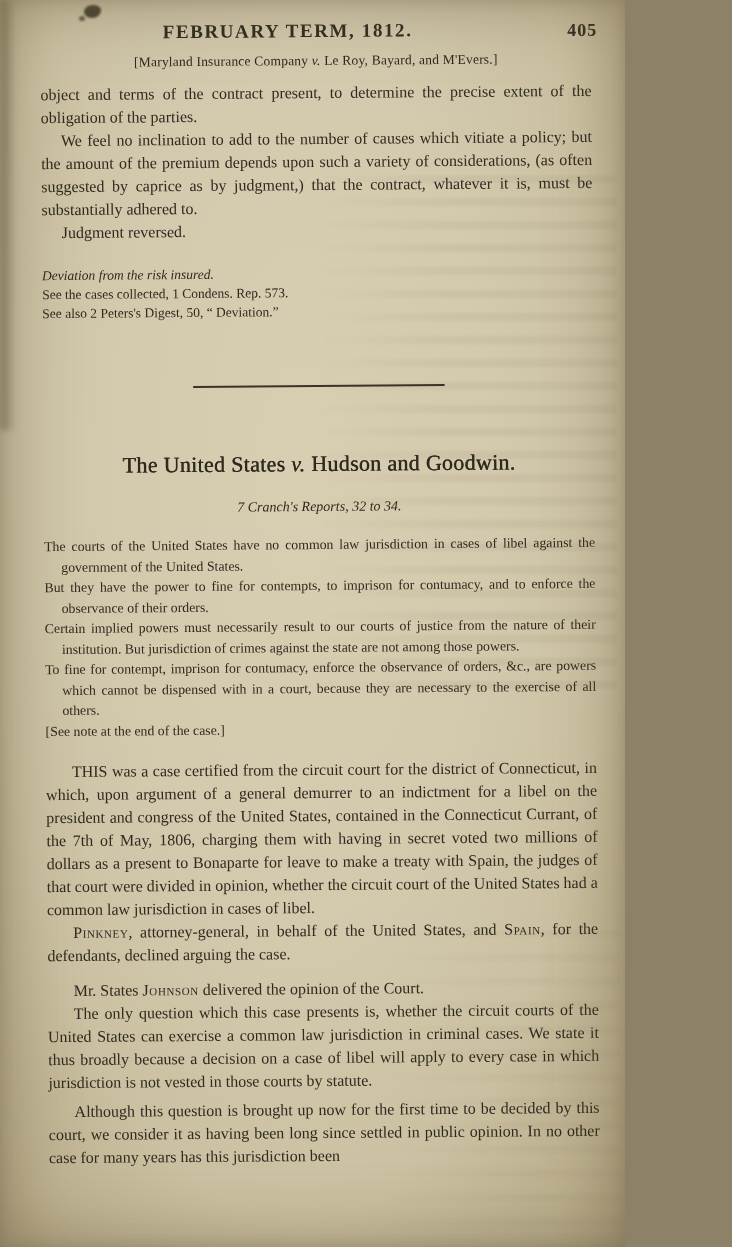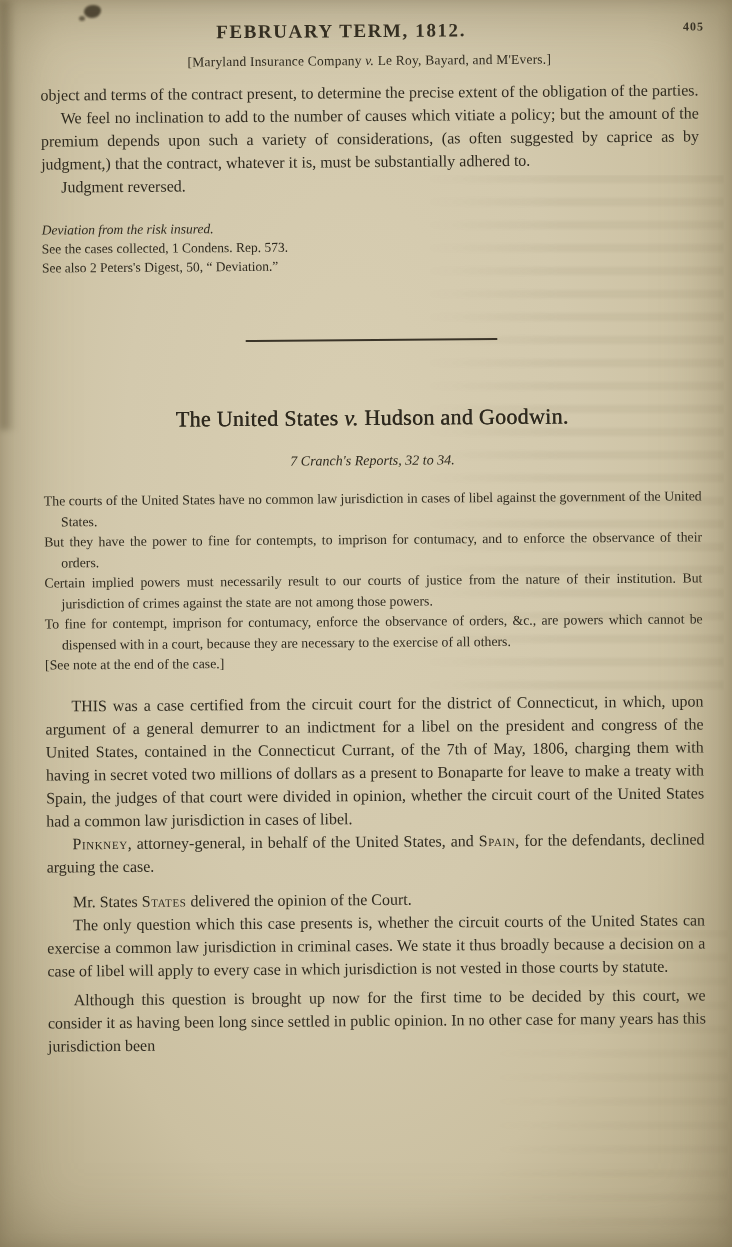--- a/index.html
+++ b/index.html
@@ -1,17 +1,17 @@
 <!DOCTYPE html>
 <html><head>
 <meta charset="utf-8">
 <style>
   html,body { margin:0; padding:0; background:#8d8168; }
   .page {
-    position:relative; width:732px; height:1247px; overflow:hidden;
+    position:relative; width:625px; height:1247px; overflow:hidden;
     font-family:"Liberation Serif", serif; color:#2f2a1f;
     background:
       radial-gradient(ellipse at 48% 38%, #d8ceb2 0%, #d3c9ad 42%, #cbc0a1 68%, #baae8d 88%, #a99c7b 100%);
   }
   .vignette { position:absolute; inset:0; pointer-events:none;
     box-shadow: inset 0 0 70px rgba(110,96,66,.55), inset 0 0 14px rgba(110,96,66,.30); }
   .left-edge-shade { position:absolute; left:0; top:0; width:16px; height:430px;
     background:linear-gradient(to right, rgba(88,77,53,.55), rgba(88,77,53,0)); filter:blur(3px); }
   .corner-blot { position:absolute; left:84px; top:5px; width:17px; height:13px;
     background:#3c3527; border-radius:50% 40% 55% 45%; filter:blur(1.2px); opacity:.9; }
@@ -32,21 +32,21 @@
     -webkit-mask-image:linear-gradient(to left, #000 40%, transparent 100%);
     mask-image:linear-gradient(to left, #000 40%, transparent 100%);
     pointer-events:none;
   }
 
   .content { position:absolute; left:40px; right:34px; top:20px;
     transform:rotate(-0.45deg); transform-origin:50% 0; }
 
   .header-row { position:relative; text-align:center; font-size:19px; font-weight:bold;
     letter-spacing:1.6px; padding-right:56px; }
-  .page-num { position:absolute; right:-6px; top:2px; font-size:12px; font-weight:bold; letter-spacing:1px;margin-left:32px; }
+  .page-num { position:absolute; right:-6px; top:2px; font-size:18px; font-weight:bold; letter-spacing:1px;margin-left:32px; }
 
   .running-case { text-align:center; font-size:13.5px; margin-top:11px; letter-spacing:.2px; }
 
   .prev-sec { margin-top:12px; }
   .prev-sec p { margin:0; font-size:16px; line-height:23px; text-align:justify; }
   .indent { text-indent:20px; }
 
   .notes { margin-top:22px; font-size:13.5px; line-height:19px; }
   .notes div { margin:0; }
 
@@ -117,21 +117,21 @@
     </div>
 
     <div class="body-sec">
       <p class="bp">THIS was a case certified from the circuit court for the district of Connecticut, in which, upon argument of a general demurrer to an indictment for a libel on the president and congress of the United States, contained in the Connecticut Currant, of the 7th of May, 1806, charging them with having in secret voted two millions of dollars as a present to Bonaparte for leave to make a treaty with Spain, the judges of that court were divided in opinion, whether the circuit court of the United States had a common law jurisdiction in cases of libel.</p>
 
       <p class="bp">
         <span class="sc">Pinkney</span><span>, attorney-general, in behalf of the United States, and </span><span class="sc">Spain</span><span>, for the defendants, declined arguing the case.</span>
       </p>
 
       <p class="bp bp-johnson">
-        <span>Mr. States </span><span class="sc">States</span><span> delivered the opinion of the Court.</span>
+        <span>Mr. States </span><span class="sc">Johnson</span><span> delivered the opinion of the Court.</span>
       </p>
 
       <p class="bp">The only question which this case presents is, whether the circuit courts of the United States can exercise a common law jurisdiction in criminal cases.  We state it thus broadly because a decision on a case of libel will apply to every case in which jurisdiction is not vested in those courts by statute.</p>
       <p class="bp bp-last">Although this question is brought up now for the first time to be decided by this court, we consider it as having been long since settled in public opinion.  In no other case for many years has this jurisdiction been</p>
     </div>
 
   </div>
 
   <div class="vignette"></div>
 </div>

